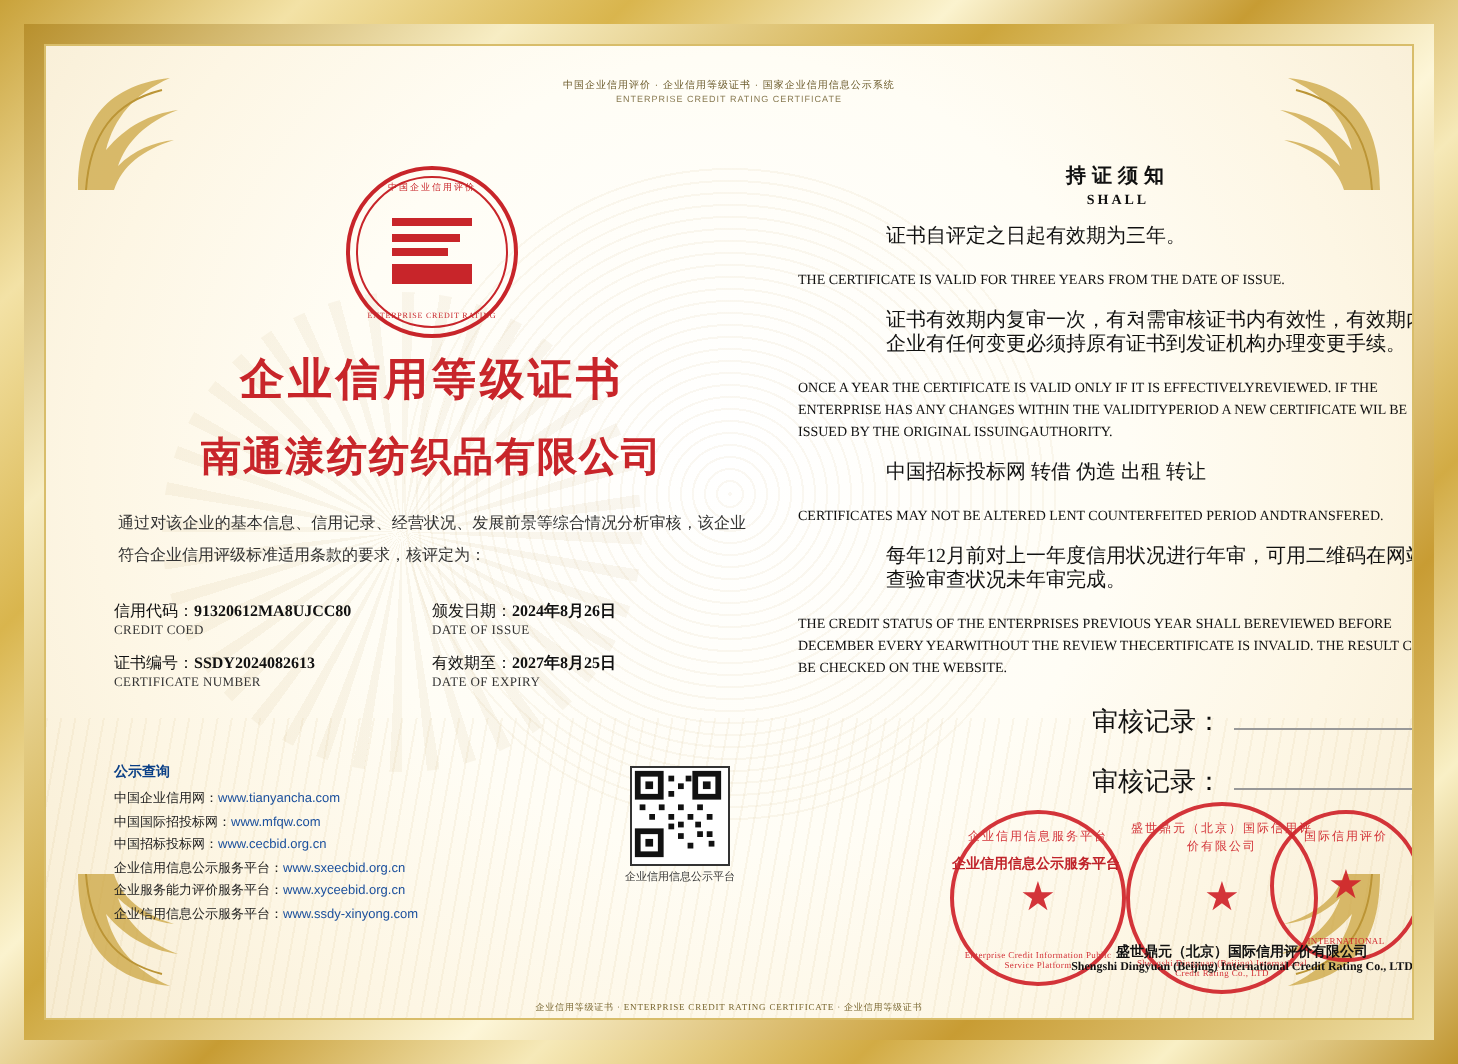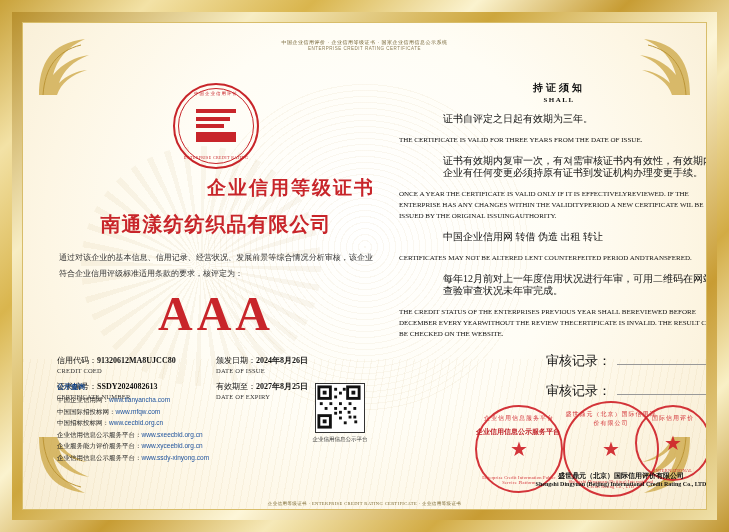--- a/index.html
+++ b/index.html
@@ -84,21 +84,21 @@
   .emblem .bars i:nth-child(3){width:28px;}
   .emblem .bars i:nth-child(4){width:40px;height:10px;}
   .emblem .etxt{
     position:absolute;left:0;right:0;bottom:9px;text-align:center;font-size:4px;color:#c8252a;letter-spacing:.4px;
   }
   .emblem .etop{
     position:absolute;left:0;right:0;top:8px;text-align:center;font-size:4.5px;color:#c8252a;letter-spacing:1px;
   }
 
   .title-cn{
-    text-align:right;font-size:19px;color:#c8252a;font-weight:bold;letter-spacing:2px;
+    text-align:center;font-size:22px;color:#c8252a;font-weight:bold;letter-spacing:2px;
     font-family:"Liberation Serif",serif;margin-top:2px;
   }
   .company{
     text-align:center;font-size:20px;color:#c8252a;font-weight:bold;letter-spacing:1px;margin-top:10px;
   }
   .desc{
     margin-top:12px;font-size:8px;color:#333;line-height:16px;text-align:justify;padding:0 2px;
   }
   .grade{
     text-align:center;font-size:48px;color:#c8252a;font-weight:bold;letter-spacing:4px;
@@ -223,21 +223,20 @@
                 <i></i>
                 <i></i>
                 <i></i>
               </div>
             <div class="etxt">ENTERPRISE CREDIT RATING</div>
           </div>
 
           <div class="title-cn">企业信用等级证书</div>
           <div class="company">南通漾纺纺织品有限公司</div>
           <div class="desc">通过对该企业的基本信息、信用记录、经营状况、发展前景等综合情况分析审核，该企业符合企业信用评级标准适用条款的要求，核评定为：</div>
-          <div class="grade">AAA</div>
 
           <div class="fields">
             <div class="frow">
               <div class="fcell">
                 <div class="cn"><span>信用代码：</span><span class="val">91320612MA8UJCC80</span></div>
                 <div class="en">CREDIT COED</div>
               </div>
               <div class="fcell">
                 <div class="cn"><span>颁发日期：</span><span class="val">2024年8月26日</span></div>
                 <div class="en">DATE OF ISSUE</div>
@@ -309,21 +308,21 @@
 
           <div class="note">
             <div class="cn">证书自评定之日起有效期为三年。</div>
             <div class="en">THE CERTIFICATE IS VALID FOR THREE YEARS FROM THE DATE OF ISSUE.</div>
           </div>
           <div class="note">
             <div class="cn">证书有效期内复审一次，有쳐需审核证书内有效性，有效期内企业有任何变更必须持原有证书到发证机构办理变更手续。</div>
             <div class="en">ONCE A YEAR THE CERTIFICATE IS VALID ONLY IF IT IS EFFECTIVELYREVIEWED. IF THE ENTERPRISE HAS ANY CHANGES WITHIN THE VALIDITYPERIOD A NEW CERTIFICATE WIL BE ISSUED BY THE ORIGINAL ISSUINGAUTHORITY.</div>
           </div>
           <div class="note">
-            <div class="cn">中国企业信用网 转借 伪造 出租 转让</div>
+            <div class="cn">中国招标投标网 转借 伪造 出租 转让</div>
             <div class="en">CERTIFICATES MAY NOT BE ALTERED LENT COUNTERFEITED PERIOD ANDTRANSFERED.</div>
           </div>
           <div class="note">
             <div class="cn">每年12月前对上一年度信用状况进行年审，可用二维码在网站查验审查状况未年审完成。</div>
             <div class="en">THE CREDIT STATUS OF THE ENTERPRISES PREVIOUS YEAR SHALL BEREVIEWED BEFORE DECEMBER EVERY YEARWITHOUT THE REVIEW THECERTIFICATE IS INVALID. THE RESULT CAN BE CHECKED ON THE WEBSITE.</div>
           </div>
 
           <div class="audit">
             <div class="audit-row"><span>审核记录：</span><span class="l"></span></div>
             <div class="audit-row"><span>审核记录：</span><span class="l"></span></div>

